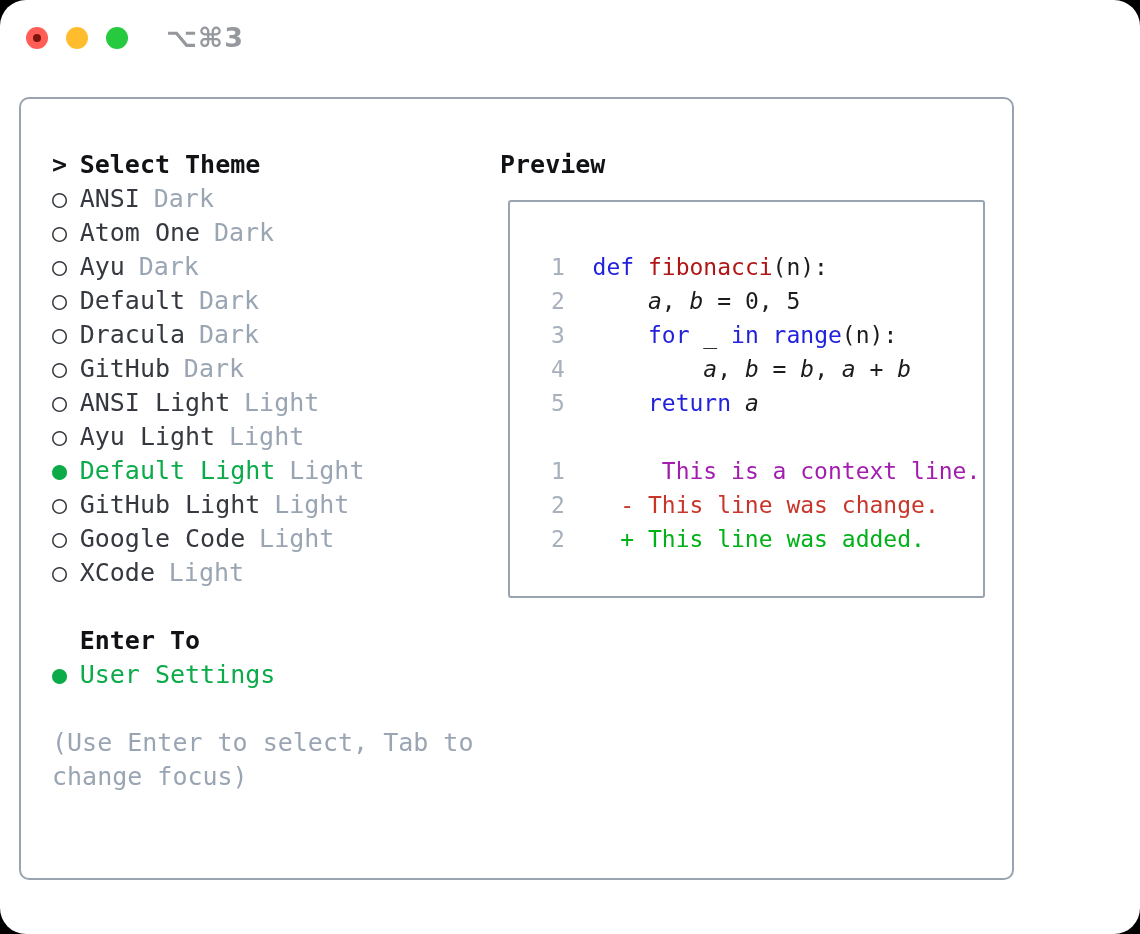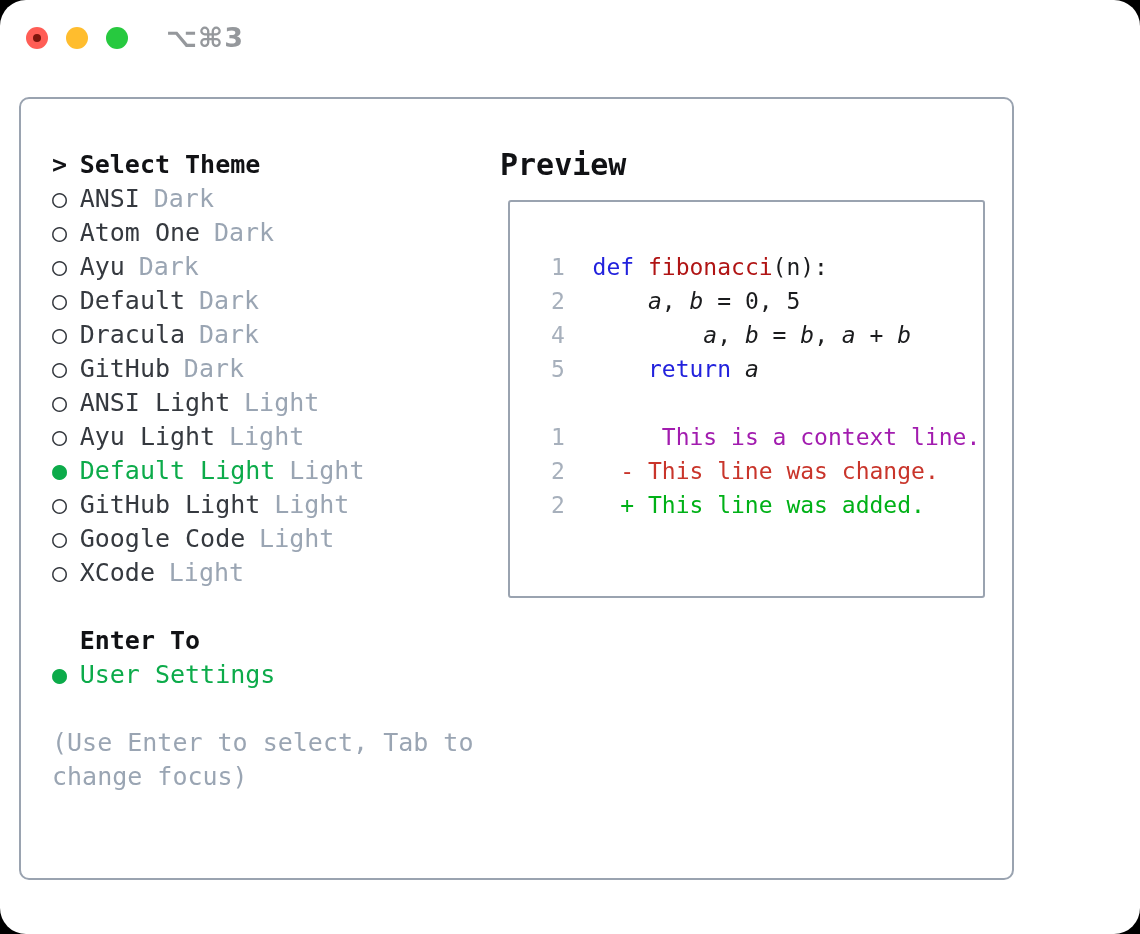--- a/index.html
+++ b/index.html
@@ -33,21 +33,21 @@
   .indent{padding-left:27.7px;}
   .hdr{font-weight:700;color:#111215;}
   .prefix{font-weight:700;color:#111215;}
   .item-name{color:#35393f;text-align:center;}
   .radio{color:#35393f;}
   .row.selected .item-name,.row.selected .radio{color:#0cab4a;}
   .tag{color:#9aa5b3;margin-left:13.85px;}
   .muted{color:#9aa5b3;}
   
   .preview-heading{position:absolute;left:500px;top:148px;height:34px;line-height:34px;
-    font-size:30px;font-weight:700;color:#111215;}
+    font-size:25px;font-weight:700;color:#111215;}
   .preview-box{
     position:absolute;left:508px;top:200px;width:477px;height:398px;
     border:2px solid #9aa3b0;border-radius:3px;background:#fff;box-sizing:border-box;
   }
   .code{position:absolute;left:519px;top:250px;font-size:23px;}
   .code-line{height:34px;line-height:34px;white-space:pre;margin-left:32px;}
   .tok-num{color:#a7b0bc;}
   .tok-kw{color:#2222dd;}
   .tok-fn{color:#b01414;}
   .tok-var{font-style:italic;color:#1b1c1e;}
@@ -100,20 +100,21 @@
     <div class="row muted">change focus)</div>
   </div>
 
   <div class="preview-heading">Preview</div>
 
   <div class="preview-box"></div>
 
   <div class="code">
     <div class="code-line"><span class="tok-num">1  </span><span class="tok-kw">def</span><span class="tok-pln"> </span><span class="tok-fn">fibonacci</span><span class="tok-pln">(n):</span></div>
     <div class="code-line"><span class="tok-num">2  </span><span class="tok-pln">    </span><span class="tok-var">a</span><span class="tok-pln">, </span><span class="tok-var">b</span><span class="tok-pln"> = 0, 5</span></div>
+    <div class="code-line"><span class="tok-num">3  </span><span class="tok-pln">    </span><span class="tok-kw">for</span><span class="tok-pln"> _ </span><span class="tok-kw">in</span><span class="tok-pln"> </span><span class="tok-kw">range</span><span class="tok-pln">(n):</span></div>
     <div class="code-line"><span class="tok-num">4  </span><span class="tok-pln">        </span><span class="tok-var">a</span><span class="tok-pln">, </span><span class="tok-var">b</span><span class="tok-pln"> = </span><span class="tok-var">b</span><span class="tok-pln">, </span><span class="tok-var">a</span><span class="tok-pln"> + </span><span class="tok-var">b</span></div>
     <div class="code-line"><span class="tok-num">5  </span><span class="tok-pln">    </span><span class="tok-kw">return</span><span class="tok-pln"> </span><span class="tok-var">a</span></div>
     <div class="code-line"></div>
     <div class="code-line"><span class="tok-num">1  </span><span class="tok-pln">     </span><span class="tok-ctx">This is a context line.</span></div>
     <div class="code-line"><span class="tok-num">2  </span><span class="tok-pln">  </span><span class="tok-del">- This line was change.</span></div>
     <div class="code-line"><span class="tok-num">2  </span><span class="tok-pln">  </span><span class="tok-add">+ This line was added.</span></div>
   </div>
 
 </div>
 

